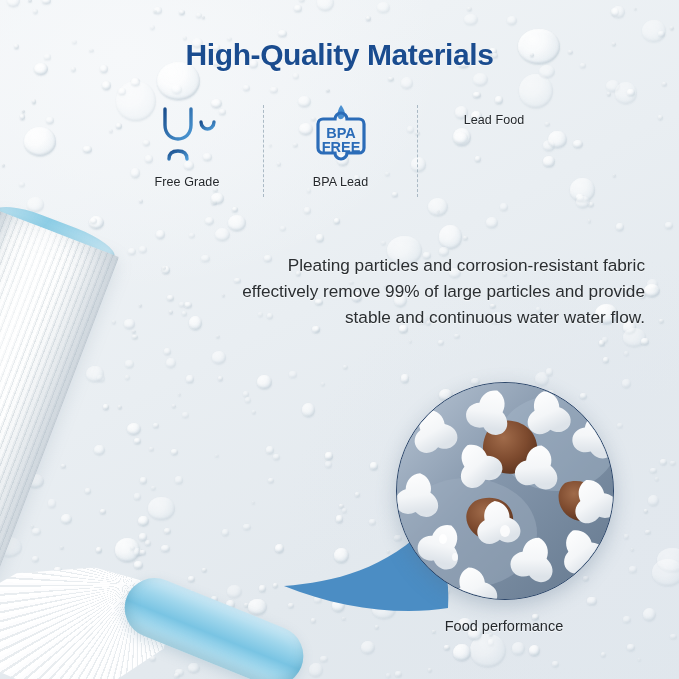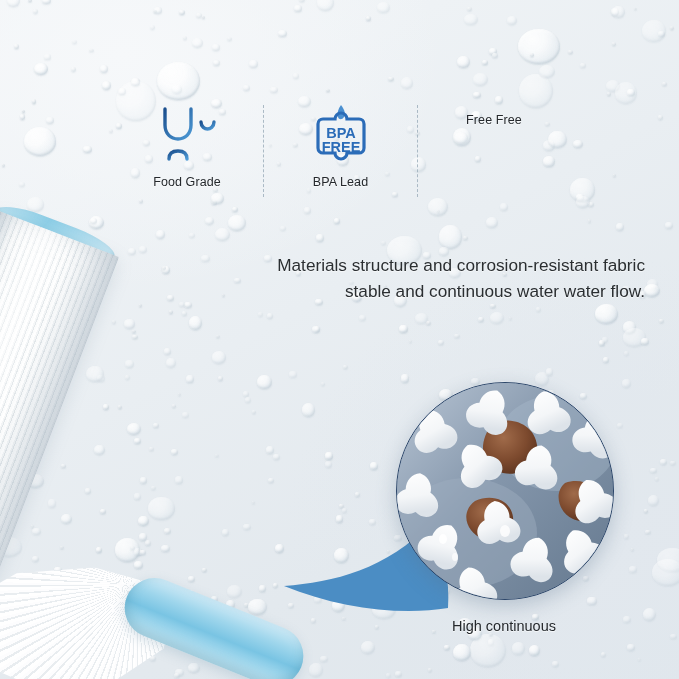--- a/index.html
+++ b/index.html
@@ -557,20 +557,21 @@
       <div class="drop" style="left: 356.495px; top: 181.339px; width: 4.38388px; height: 4.11423px; opacity: 0.82;"></div>
       <div class="drop" style="left: 72.425px; top: 39.7619px; width: 4.10387px; height: 3.87524px; opacity: 0.43;"></div>
       <div class="drop" style="left: 47.6276px; top: 499.311px; width: 8.84715px; height: 8.82886px; opacity: 0.43;"></div>
       <div class="drop" style="left: 658.788px; top: 318.557px; width: 4.8672px; height: 4.25078px; opacity: 0.76;"></div>
       <div class="drop" style="left: 501.279px; top: 513.058px; width: 3.25034px; height: 2.87089px; opacity: 0.43;"></div>
       <div class="drop" style="left: 181.54px; top: 411.871px; width: 7.06829px; height: 6.48384px; opacity: 0.43;"></div>
       <div class="drop" style="left: 251.88px; top: 500.904px; width: 3.46842px; height: 2.93069px; opacity: 0.56;"></div>
       <div class="drop" style="left: 587.36px; top: 596.501px; width: 9.18497px; height: 8.96285px; opacity: 0.65;"></div>
     </div>
 
+  <div class="title">High-Quality Materials</div>
 
   <div class="badges">
 
     <div class="badge">
       <div class="art">
         <svg width="60" height="58" viewBox="0 0 60 58">
           <defs>
               <linearGradient id="gFG" x1="0" y1="0" x2="1" y2="1">
             <stop offset="0" stop-color="#1b4f8e"></stop>
                 <stop offset="1" stop-color="#4d9ad6"></stop>
@@ -581,47 +582,48 @@
             <path d="M21 34 L21 46"></path>
             <path d="M12 54 C12 48 16 46 21 46 C26 46 30 48 30 54"></path>
             <path d="M44 4 L44 17"></path>
             <path d="M51 4 L51 17"></path>
             <path d="M57 4 L57 17"></path>
             <path d="M44 17 C44 22 48 24 50.5 24 C53 24 57 22 57 17"></path>
             <path d="M50.5 24 L50.5 54"></path>
           </g>
         </svg>
       </div>
-      <div class="cap">Food Grade</div>
+      <div class="cap">Free Grade</div>
     </div>
 
     <div class="vdiv"></div>
 
     <div class="badge">
       <div class="art">
         <svg width="62" height="62" viewBox="0 0 62 62">
           <path d="M31 2 C34 6 36 10 34 14 C32 17 29 17 28 14 C27 10 28 6 31 2 Z" fill="#4a8fd0"></path>
           <path d="M13 16 h12 a6 6 0 0 1 12 0 h12 a5 5 0 0 1 5 5 v24 a5 5 0 0 1 -5 5 h-12 a6 6 0 0 1 -12 0 h-12 a5 5 0 0 1 -5 -5 v-24 a5 5 0 0 1 5 -5 z" fill="none" stroke="#2b6cb8" stroke-width="3.2"></path>
           <text x="31" y="35" text-anchor="middle" font-family="Liberation Sans, sans-serif" font-size="14.5" font-weight="bold" fill="#2b6cb8">BPA</text>
           <text x="31" y="49" text-anchor="middle" font-family="Liberation Sans, sans-serif" font-size="14.5" font-weight="bold" fill="#2b6cb8">FREE</text>
         </svg>
       </div>
       <div class="cap">BPA Lead</div>
     </div>
 
     <div class="vdiv"></div>
 
     <div class="badge">
-      <div class="cap">Free Free</div>
+      <div class="cap">Lead Food</div>
     </div>
 
   </div>
 
   <div class="copy">
-    <div>Materials structure and corrosion-resistant fabric</div>
+    <div>Pleating particles and corrosion-resistant fabric</div>
+    <div>effectively remove 99% of large particles and provide</div>
     <div>stable and continuous water water flow.</div>
   </div>
 
   <div class="filter-wrap">
     <div class="endcap"></div>
     <div class="cartridge"></div>
     <div class="fanout"></div>
     <div class="coretube"></div>
   </div>
 
@@ -682,15 +684,15 @@
       <use href="#tri" x="184" y="168" transform="rotate(-22 184 168)"></use>
       <use href="#tri" x="8" y="196" transform="rotate(10 8 196)"></use>
       <use href="#tri" x="76" y="206" transform="rotate(-12 76 206)"></use>
 
       <ellipse cx="46" cy="156" rx="4" ry="5" fill="#ffffff" opacity=".9"></ellipse>
       <ellipse cx="108" cy="148" rx="5" ry="6" fill="#ffffff" opacity=".8"></ellipse>
       <ellipse cx="58" cy="174" rx="3" ry="4" fill="#ffffff" opacity=".7"></ellipse>
     </svg>
   </div>
 
-  <div class="caption">High continuous</div>
+  <div class="caption">Food performance</div>
 
 </div>
 
 </body></html>

